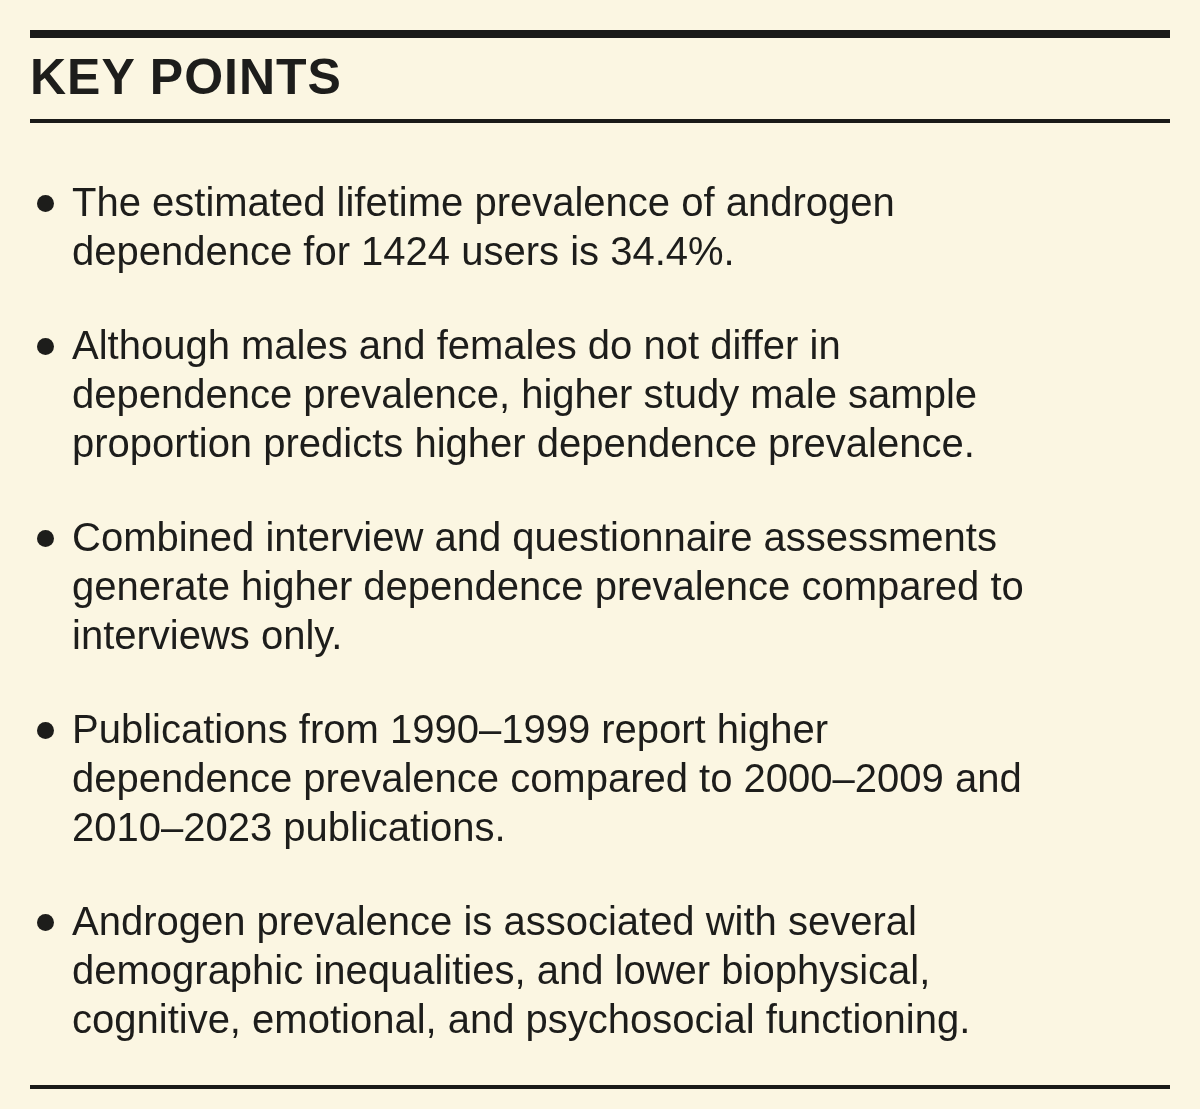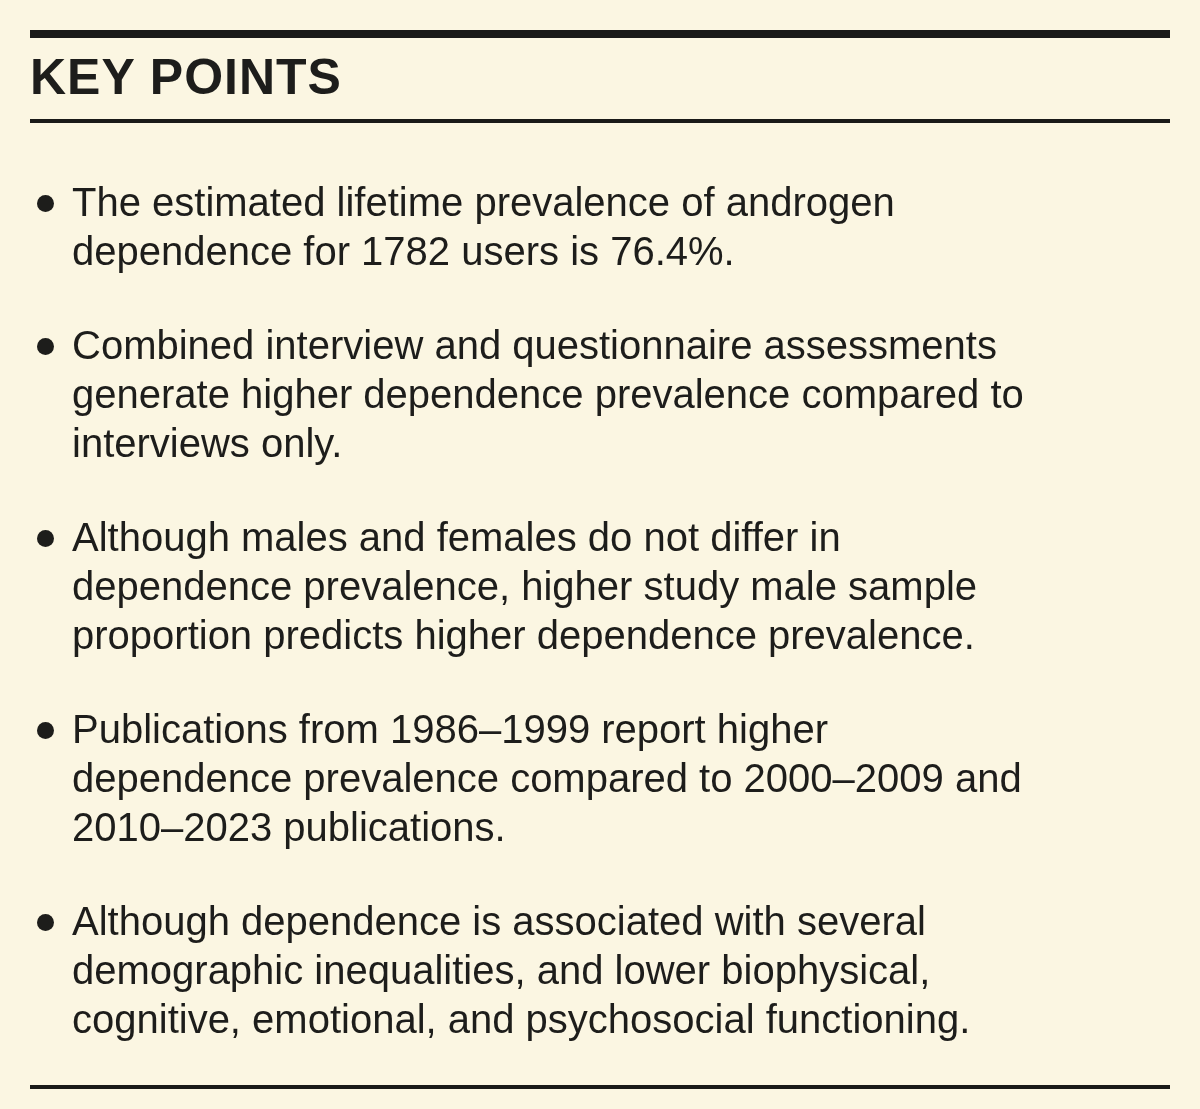--- a/index.html
+++ b/index.html
@@ -86,43 +86,43 @@
   <div class="rule-thick"></div>
 
   <h1 class="title">KEY POINTS</h1>
 
   <div class="rule-thin"></div>
 
   <ul class="key-points">
     <li>
       <span class="dot"></span>
       <span class="point-text">The estimated lifetime prevalence of androgen
-dependence for 1782 users is 76.4%.</span>
+dependence for 1424 users is 34.4%.</span>
+    </li>
+    <li>
+      <span class="dot"></span>
+      <span class="point-text">Although males and females do not differ in
+dependence prevalence, higher study male sample
+proportion predicts higher dependence prevalence.</span>
     </li>
     <li>
       <span class="dot"></span>
       <span class="point-text">Combined interview and questionnaire assessments
 generate higher dependence prevalence compared to
 interviews only.</span>
     </li>
     <li>
       <span class="dot"></span>
-      <span class="point-text">Although males and females do not differ in
-dependence prevalence, higher study male sample
-proportion predicts higher dependence prevalence.</span>
-    </li>
-    <li>
-      <span class="dot"></span>
-      <span class="point-text">Publications from 1986–1999 report higher
+      <span class="point-text">Publications from 1990–1999 report higher
 dependence prevalence compared to 2000–2009 and
 2010–2023 publications.</span>
     </li>
     <li>
       <span class="dot"></span>
-      <span class="point-text">Although dependence is associated with several
+      <span class="point-text">Androgen prevalence is associated with several
 demographic inequalities, and lower biophysical,
 cognitive, emotional, and psychosocial functioning.</span>
     </li>
   </ul>
 
   <div class="rule-bottom"></div>
 
 </div>
 
 </body></html>

